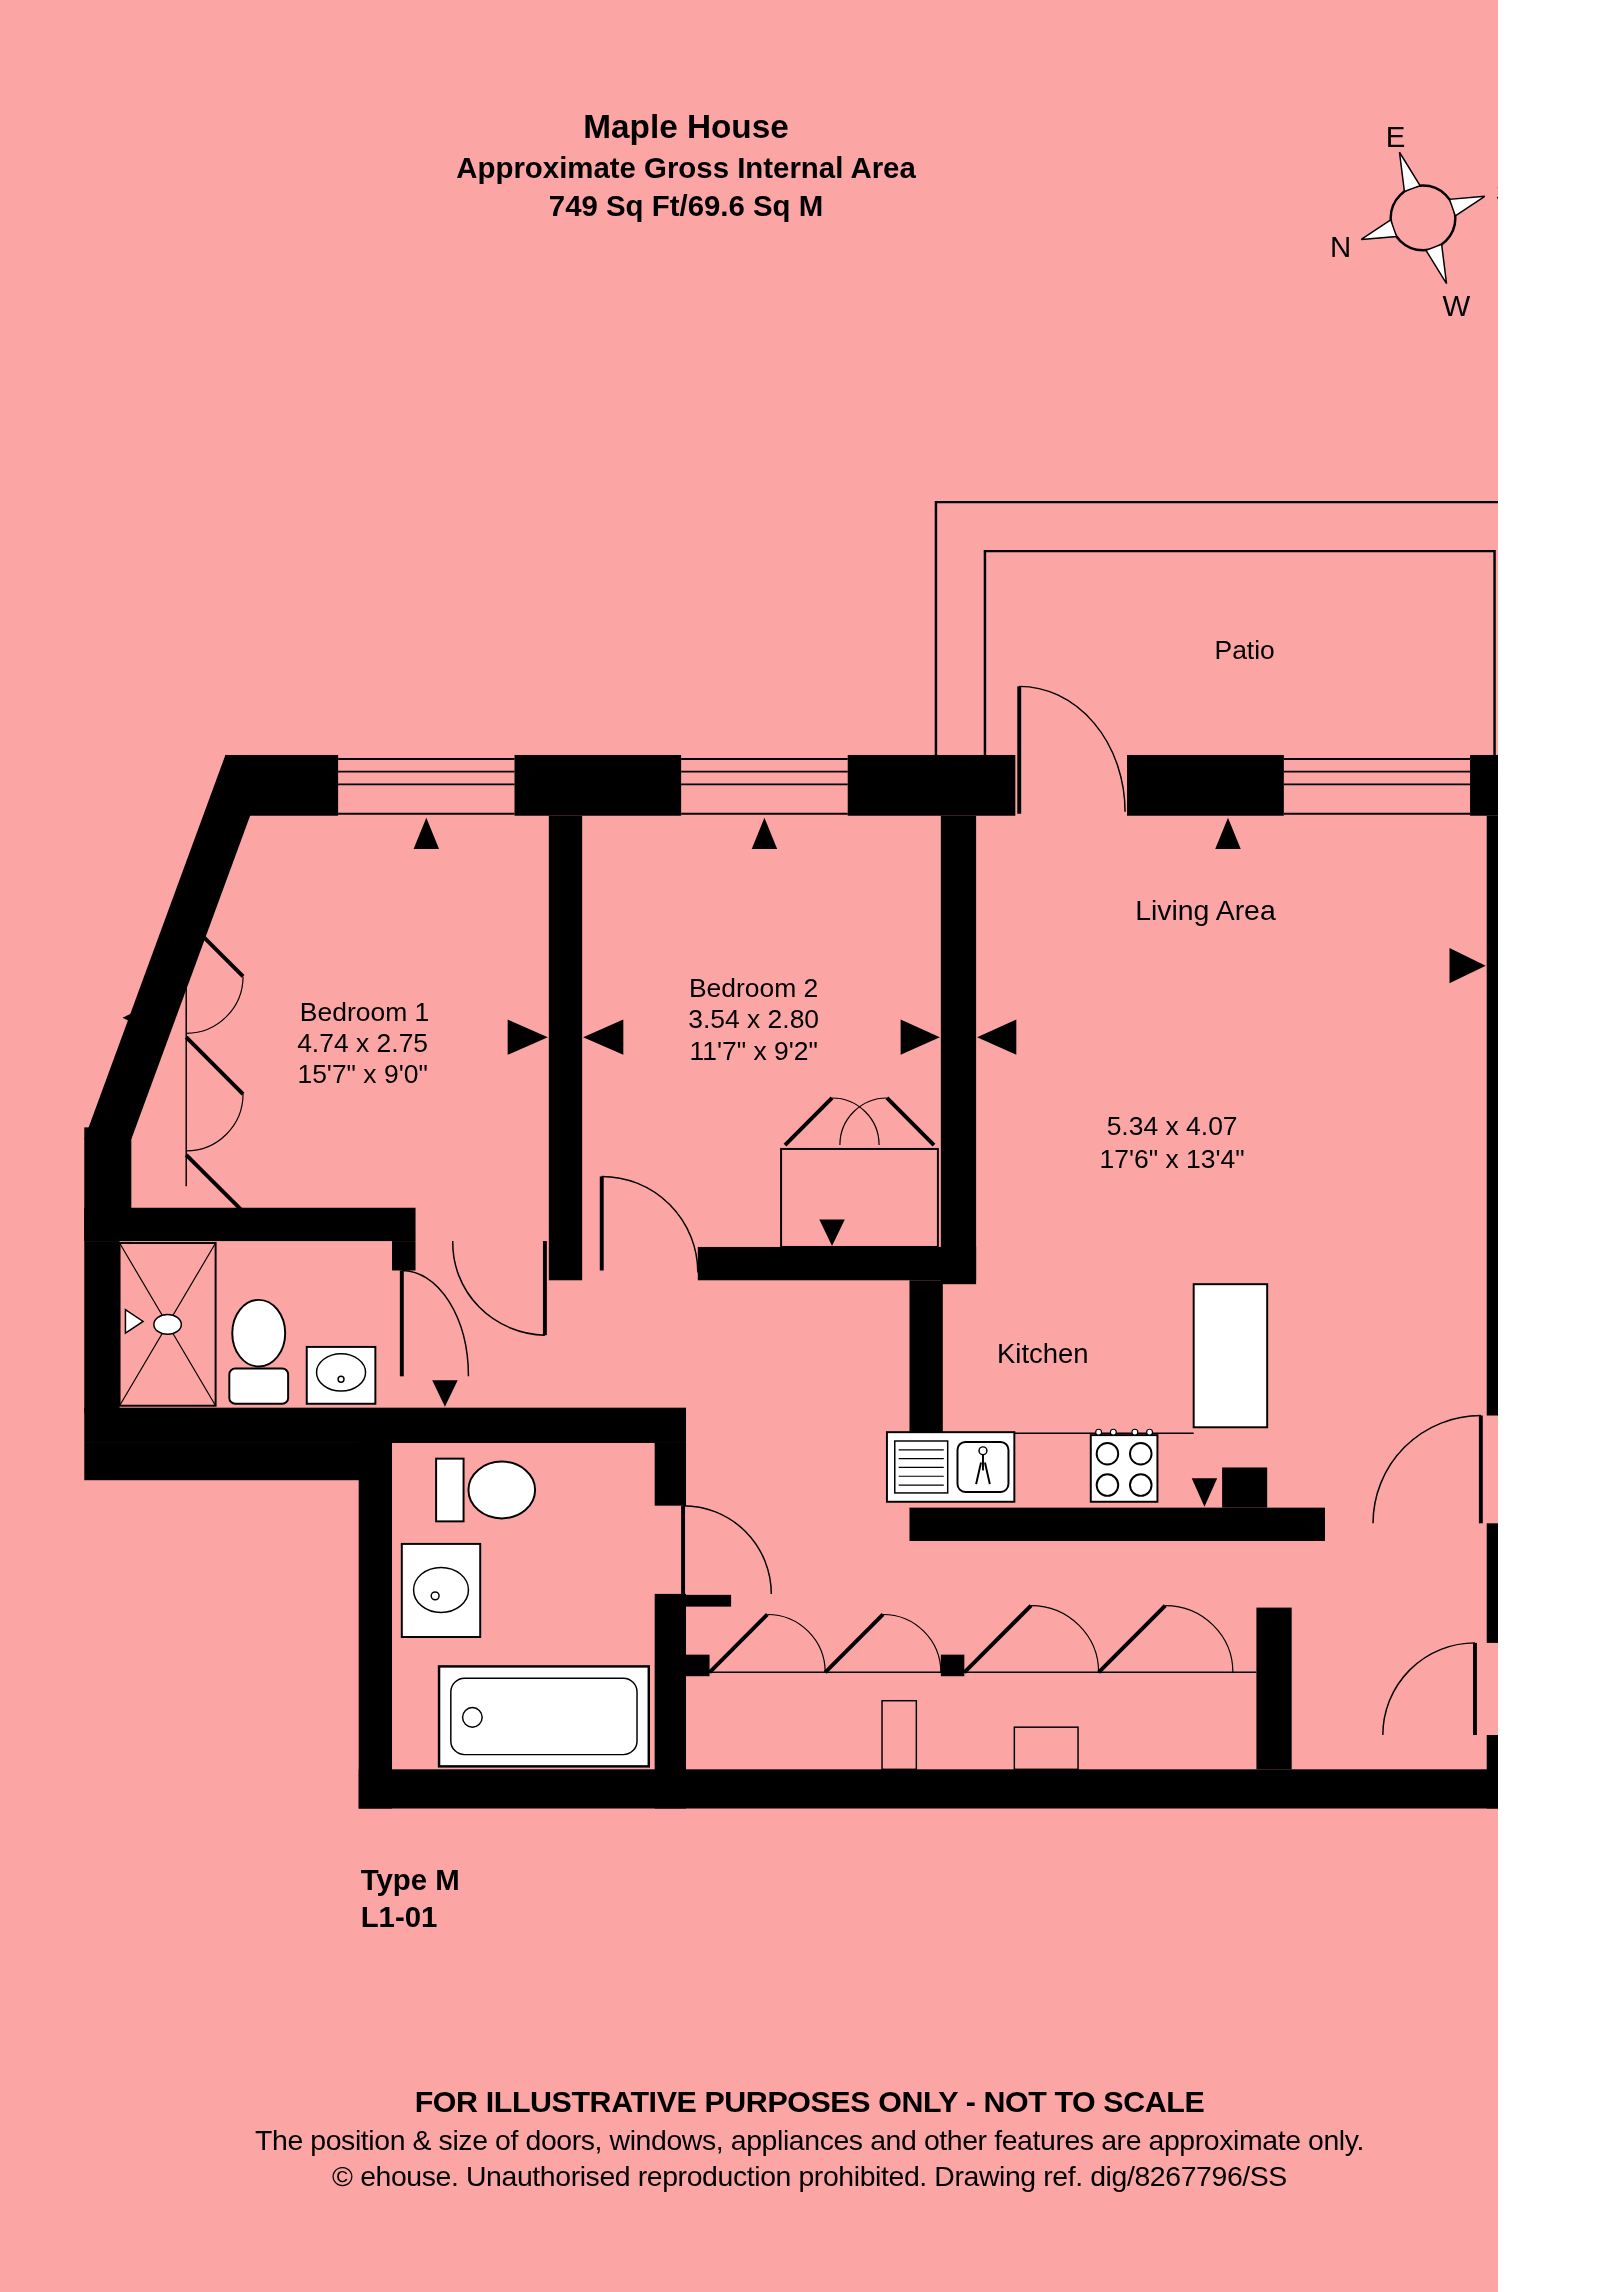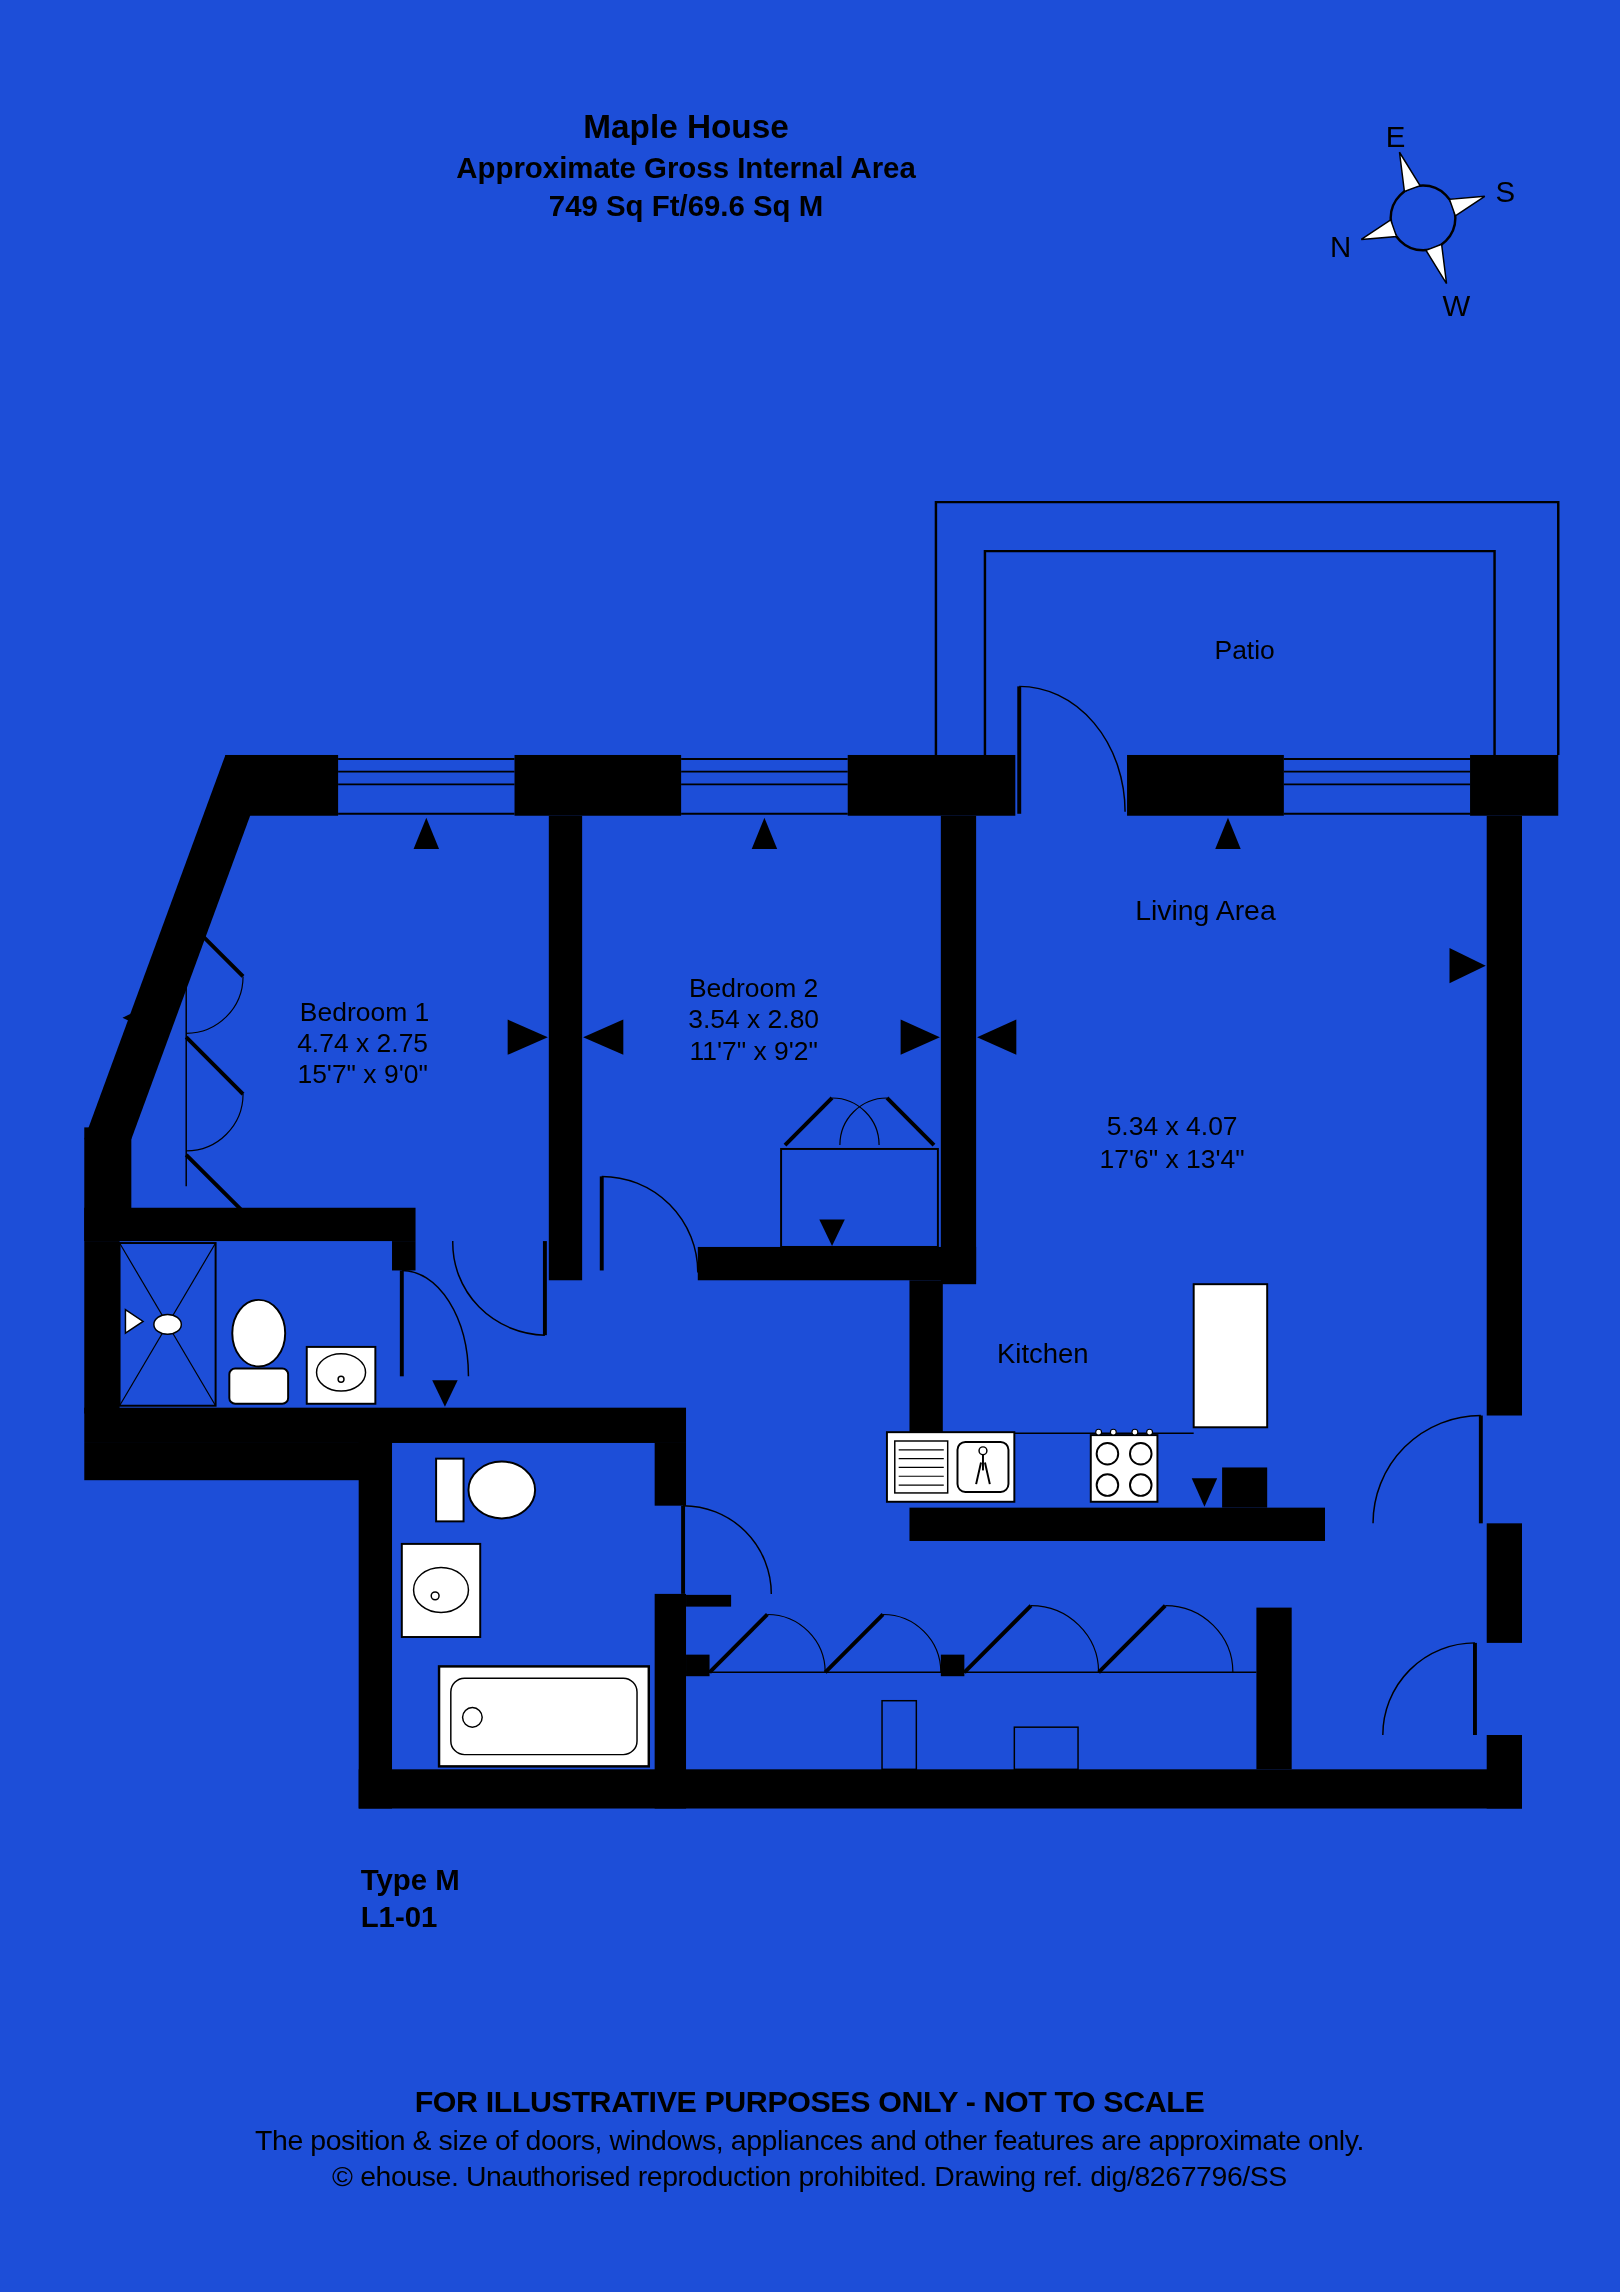--- a/index.html
+++ b/index.html
@@ -1,16 +1,16 @@
 <!DOCTYPE html>
 <html><head>
 <meta charset="utf-8">
 <style>
   html,body{margin:0;padding:0;background:#fff;}
-  .page{position:relative;width:1620px;height:2293px;background:#1d4ed8;overflow:hidden;}
+  .page{position:relative;width:1498px;height:2293px;background:#fca5a5;overflow:hidden;}
   svg{position:absolute;left:0;top:0;}
   text{font-family:"Liberation Sans",sans-serif;fill:#000;}
   .bold{font-weight:bold;}
   .cond{letter-spacing:-0.4px;}
   .wall{fill:#000;stroke:none;}
   .ln{stroke:#000;fill:none;}
   .fx{stroke:#000;fill:#fff;}
   .mark{fill:#000;stroke:none;}
 </style>
 </head>

